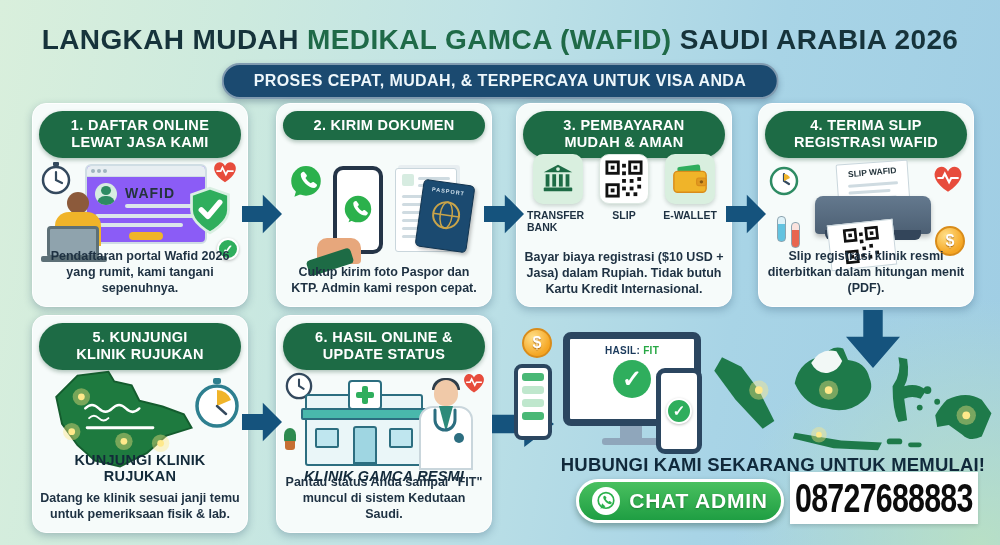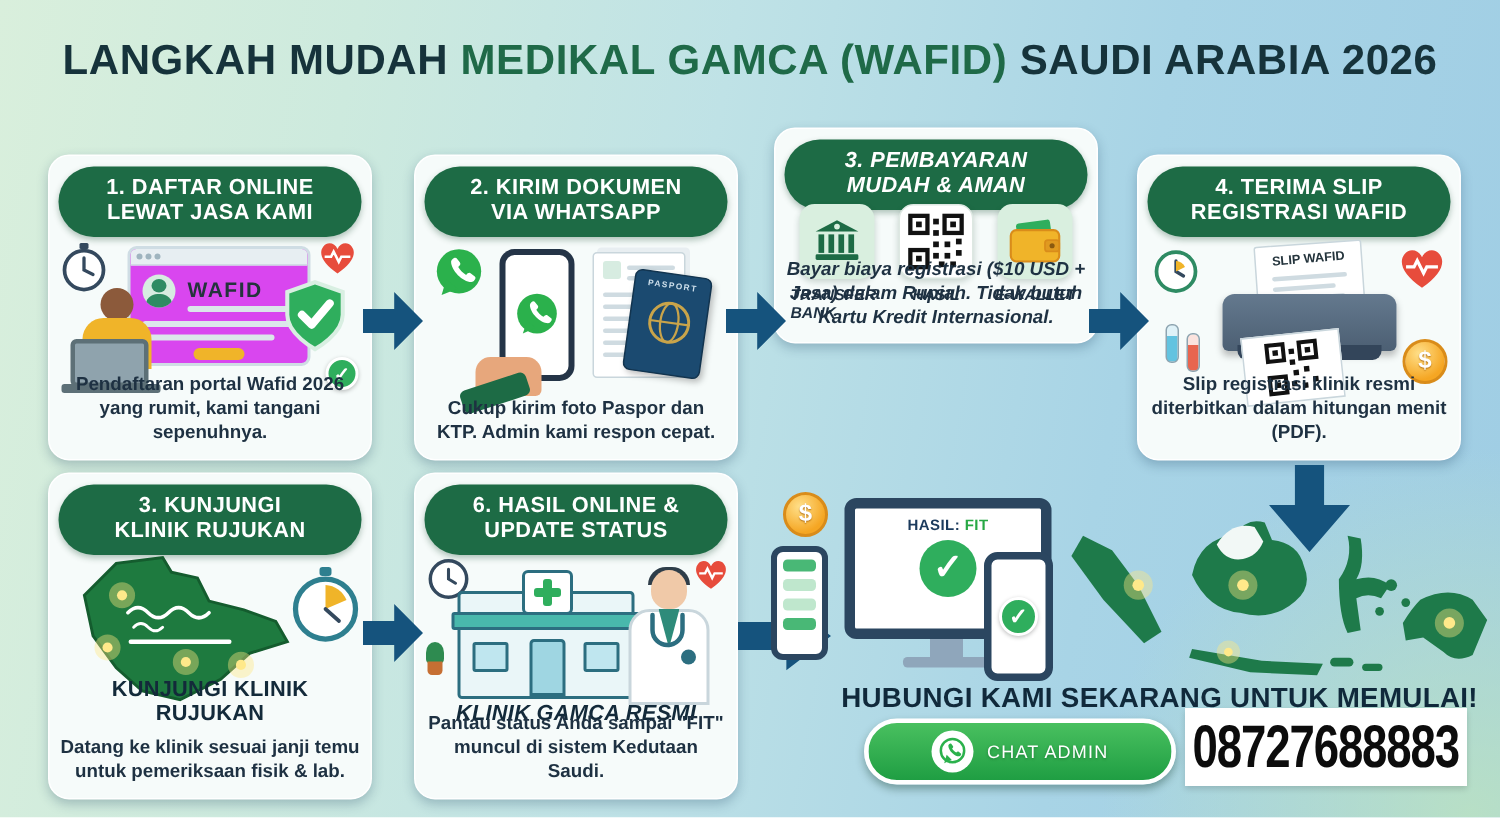--- a/index.html
+++ b/index.html
@@ -40,21 +40,21 @@
   
   .chk { position:absolute; border-radius:50%; background:#2fae5d; color:#fff;
     display:flex; align-items:center; justify-content:center; font-weight:bold;
     border:2px solid #fff; box-shadow:0 1px 3px rgba(0,0,0,.25); }
   .coin { position:absolute; border-radius:50%;
     background:radial-gradient(circle at 35% 30%, #ffe08a, #f5a623 70%);
     border:2.5px solid #d98c1a; color:#fff; font-weight:bold;
     display:flex; align-items:center; justify-content:center; text-shadow:0 1px 1px #b06d10; }
   
   .browser { position:absolute; left:52px; top:4px; width:122px; height:80px;
-    background:#d946ef; border:2px solid #cfdde4; border-radius:6px; overflow:hidden; }
+    background:#8b5cf6; border:2px solid #cfdde4; border-radius:6px; overflow:hidden; }
   .browser-bar { height:11px; background:#e7eef2; border-bottom:1px solid #cfdde4; display:flex; align-items:center; padding-left:4px; gap:2px; }
   .browser-bar i { width:4px; height:4px; border-radius:50%; background:#9fb4bf; }
   .avatar { position:absolute; left:8px; top:17px; width:22px; height:22px; border-radius:50%; background:#d7ece1; overflow:hidden; }
   .avatar::before { content:""; position:absolute; left:6px; top:3px; width:10px; height:9px; border-radius:50%; background:#2e8b63; }
   .avatar::after { content:""; position:absolute; left:2px; top:13px; width:18px; height:10px; border-radius:8px 8px 0 0; background:#2e8b63; }
   .wafid-label { position:absolute; left:38px; top:19px; font-size:14px; font-weight:bold; color:#24343c; letter-spacing:1px; }
   .b-line { position:absolute; height:4px; border-radius:2px; background:#dbe6ea; }
   .btn-y { position:absolute; left:42px; top:66px; width:34px; height:8px; border-radius:4px; background:#f0b429; }
   .person-head { position:absolute; left:34px; top:32px; width:22px; height:22px; border-radius:50%; background:#8c5a3b; }
   .person-body { position:absolute; left:22px; top:52px; width:46px; height:34px; border-radius:14px 14px 0 0; background:#f0b429; }
@@ -112,31 +112,32 @@
   .phone-l .row { height:8px; border-radius:3px; background:#bfe7cd; margin-bottom:5px; }
   .phone-l .row.dark { background:#49b876; }
   .phone-r { position:absolute; left:148px; top:40px; width:46px; height:86px; background:#fff; border:5px solid #2b4660; border-radius:9px; display:flex; align-items:center; justify-content:center; }
   
   .cta-head { position:absolute; left:558px; top:454px; width:430px; text-align:center;
     font-size:18.5px; font-weight:bold; color:#10293b; letter-spacing:.2px; white-space:nowrap; }
   .chat-btn { position:absolute; left:576px; top:479px; width:208px; height:44px; border-radius:24px;
     background:linear-gradient(#49c05f,#1f9e43); border:3px solid #fff; box-shadow:0 3px 6px rgba(0,40,20,.35);
     display:flex; align-items:center; justify-content:center; gap:9px; cursor:pointer; }
   .chat-btn .wa-circle { width:28px; height:28px; border-radius:50%; background:#fff; display:flex; align-items:center; justify-content:center; }
-  .chat-label { color:#fff; font-size:12px; font-weight:normal; letter-spacing:.8px; text-shadow:0 1px 2px rgba(0,60,20,.4); }
+  .chat-label { color:#fff; font-size:21px; font-weight:bold; letter-spacing:.8px; text-shadow:0 1px 2px rgba(0,60,20,.4); }
   .phone-box { position:absolute; left:790px; top:472px; width:188px; height:52px; background:#fff;
     display:flex; align-items:center; justify-content:center; box-shadow:0 2px 4px rgba(0,0,0,.15); }
   .phone-num { font-size:40px; font-weight:bold; color:#0c0c0c; display:inline-block; transform:scaleX(.76); letter-spacing:-1px; white-space:nowrap; }
 </style>
 </head>
 <body>
 
 <div class="poster">
 
   <div class="title"><span class="t-dark">LANGKAH MUDAH </span><span class="t-green">MEDIKAL GAMCA (WAFID)</span><span class="t-dark"> SAUDI ARABIA 2026</span></div>
+  <div class="subtitle">PROSES CEPAT, MUDAH, &amp; TERPERCAYA UNTUK VISA ANDA</div>
 
   <section class="card" style="left:32px;top:103px;height:204px;">
     <div class="pill">
       <span>1. DAFTAR ONLINE</span>
       <span>LEWAT JASA KAMI</span>
     </div>
     <div class="illus" style="top:56px;height:106px;">
       <svg style="position:absolute;left:8px;top:2px;width:30px;height:34px;" viewBox="0 0 30 34">
           <rect x="12" y="0" width="6" height="4" rx="1" fill="#34495e"></rect>
           <circle cx="15" cy="18" r="13" fill="#fff" stroke="#34495e" stroke-width="2.5"></circle>
@@ -168,21 +169,20 @@
           <path d="M12 22 L18 28 L29 15" stroke="#fff" stroke-width="5" fill="none" stroke-linecap="round" stroke-linejoin="round"></path>
         </svg>
       <div class="chk" style="left:184px;top:78px;width:22px;height:22px;font-size:13px;">✓</div>
     </div>
     <p class="cap" style="bottom:10px;">Pendaftaran portal Wafid 2026 yang rumit, kami tangani sepenuhnya.</p>
   </section>
 
   <section class="card" style="left:276px;top:103px;height:204px;">
     <div class="pill">
       <span>2. KIRIM DOKUMEN</span>
-      <span>VIA WHATSAPP</span>
     </div>
     <div class="illus" style="top:56px;height:106px;">
       <svg style="position:absolute;left:10px;top:4px;width:38px;height:38px;" viewBox="0 0 36 36">
           <circle cx="18" cy="16" r="14" fill="#2bb14c"></circle>
           <polygon points="7,31 10,21 17,27" fill="#2bb14c"></polygon>
           <path d="M13 10 c0-1.5 2.5-3.5 3.5-2.2 l2 2.5 c.8 1 .2 2-1 3 c1.2 2 3 3.8 5 5 c1-1.2 2-1.8 3-1 l2.5 2 c1.3 1-.7 3.5-2.2 3.5 c-5.5 0-12.8-7.3-12.8-12.8 z" fill="#fff"></path>
         </svg>
       <div class="phone-hand">
         <div class="scr">
           <svg width="34" height="34" viewBox="0 0 36 36">
@@ -210,21 +210,21 @@
         <svg style="position:absolute;left:10px;top:16px;" width="32" height="32" viewBox="0 0 32 32">
             <circle cx="16" cy="16" r="13" fill="none" stroke="#c9a44a" stroke-width="2"></circle>
             <ellipse cx="16" cy="16" rx="6" ry="13" fill="none" stroke="#c9a44a" stroke-width="1.5"></ellipse>
             <line x1="3" y1="16" x2="29" y2="16" stroke="#c9a44a" stroke-width="1.5"></line>
           </svg>
       </div>
     </div>
     <p class="cap" style="bottom:10px;">Cukup kirim foto Paspor dan KTP. Admin kami respon cepat.</p>
   </section>
 
-  <section class="card" style="left:516px;top:85px;height:144px;font-style:italic;">
+  <section class="card" style="left:516px;top:103px;height:204px;">
     <div class="pill">
       <span>3. PEMBAYARAN</span>
       <span>MUDAH &amp; AMAN</span>
     </div>
     <div class="pay-row">
       <div class="pay-item">
         <div class="tile green">
           <svg width="38" height="38" viewBox="0 0 40 40">
               <polygon points="20,5 35,13 5,13" fill="#1d6b45"></polygon>
               <circle cx="20" cy="9.5" r="2" fill="#d9efdf"></circle>
@@ -251,21 +251,21 @@
               <rect x="18" y="20" width="4" height="4" fill="#111"></rect>
               <rect x="26" y="20" width="4" height="4" fill="#111"></rect>
               <rect x="34" y="18" width="4" height="4" fill="#111"></rect>
               <rect x="18" y="28" width="4" height="4" fill="#111"></rect>
               <rect x="26" y="28" width="4" height="4" fill="#111"></rect>
               <rect x="34" y="26" width="4" height="4" fill="#111"></rect>
               <rect x="22" y="34" width="4" height="4" fill="#111"></rect>
               <rect x="30" y="34" width="4" height="4" fill="#111"></rect>
             </svg>
         </div>
-        <div class="pay-label">HASIL</div>
+        <div class="pay-label">SLIP</div>
       </div>
       <div class="pay-item">
         <div class="tile green">
           <svg width="40" height="38" viewBox="0 0 42 40">
               <rect x="8" y="6" width="24" height="10" rx="2" fill="#2fae5d" transform="rotate(-8 20 11)"></rect>
               <rect x="4" y="12" width="34" height="22" rx="4" fill="#f0b429" stroke="#d98c1a" stroke-width="1.5"></rect>
               <rect x="28" y="19" width="10" height="8" rx="2" fill="#e09a20" stroke="#d98c1a" stroke-width="1.2"></rect>
               <circle cx="33" cy="23" r="1.8" fill="#8a5a10"></circle>
             </svg>
         </div>
@@ -324,21 +324,21 @@
     <p class="cap" style="bottom:10px;">Slip registrasi klinik resmi diterbitkan dalam hitungan menit (PDF).</p>
   </section>
 
   <div class="arrow-r" style="left:242px;top:192px;"></div>
   <div class="arrow-r" style="left:484px;top:192px;"></div>
   <div class="arrow-r" style="left:726px;top:192px;"></div>
   <div class="arrow-d" style="left:846px;top:310px;"></div>
 
   <section class="card" style="left:32px;top:315px;height:218px;">
     <div class="pill">
-      <span>3. KUNJUNGI</span>
+      <span>5. KUNJUNGI</span>
       <span>KLINIK RUJUKAN</span>
     </div>
     <div class="illus" style="top:52px;height:108px;">
       <svg style="position:absolute;left:2px;top:-4px;width:172px;height:116px;" viewBox="0 0 170 120">
         <path d="M18 34 L40 12 L72 8 L78 18 L96 22 L104 38 L128 44 L150 52 L158 66 L132 74 L112 92 L84 106 L58 100 L40 84 L24 62 Z" fill="#1e7a3f" stroke="#145c2e" stroke-width="2"></path>
         <path d="M48 46 q7 -7 14 0 t14 0 t14 0 t14 0" stroke="#fff" stroke-width="2.5" fill="none" stroke-linecap="round"></path>
         <path d="M52 56 q5 -5 10 0 t10 0" stroke="#fff" stroke-width="2" fill="none" stroke-linecap="round"></path>
         <path d="M50 66 H118" stroke="#fff" stroke-width="3" stroke-linecap="round"></path>
         <circle cx="44" cy="34" r="9" fill="rgba(255,232,130,.4)"></circle>
           <circle cx="44" cy="34" r="3.5" fill="#ffe98a"></circle>

